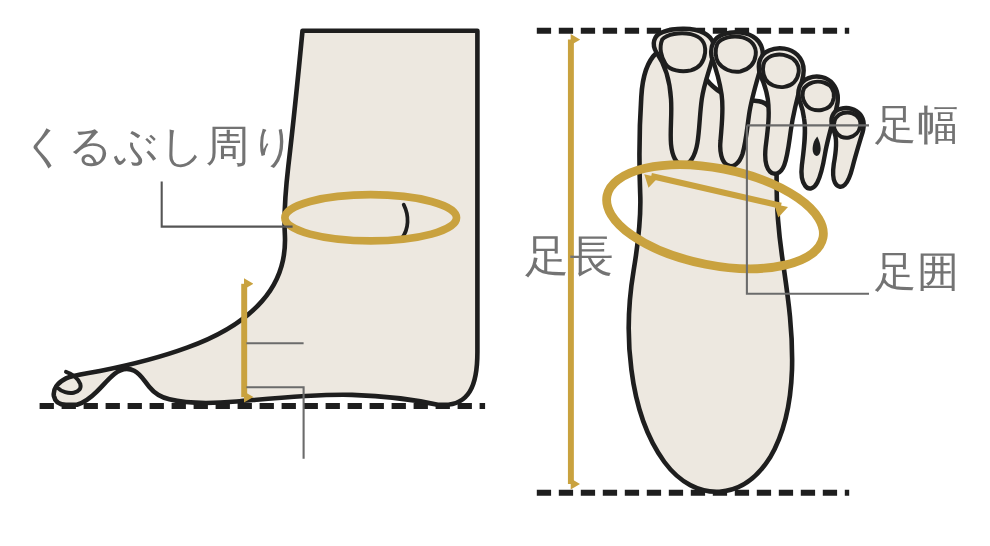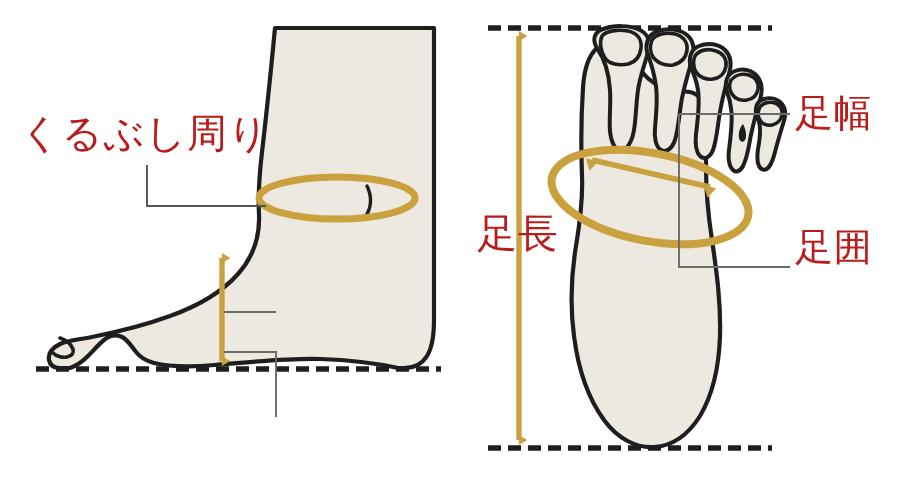--- a/index.html
+++ b/index.html
@@ -19,21 +19,21 @@
   }
   #diagram {
     position: absolute;
     left: 0;
     top: 0;
     width: 900px;
     height: 496px;
   }
   .lbl {
     position: absolute;
-    color: #b91c1c;
+    color: #737373;
     font-family: "DejaVu Sans", "Liberation Sans", sans-serif;
     font-weight: 400;
     white-space: nowrap;
     line-height: 1;
     letter-spacing: 0.02em;
   }
   #lbl-ankle   { left: 20px;  top: 113px; font-size: 40px; }
   #lbl-height  { left: 237px; top: 425px; font-size: 38px; }
   #lbl-length  { left: 477px; top: 213px; font-size: 40px; }
   #lbl-width   { left: 795px; top: 94px;  font-size: 38px; }

